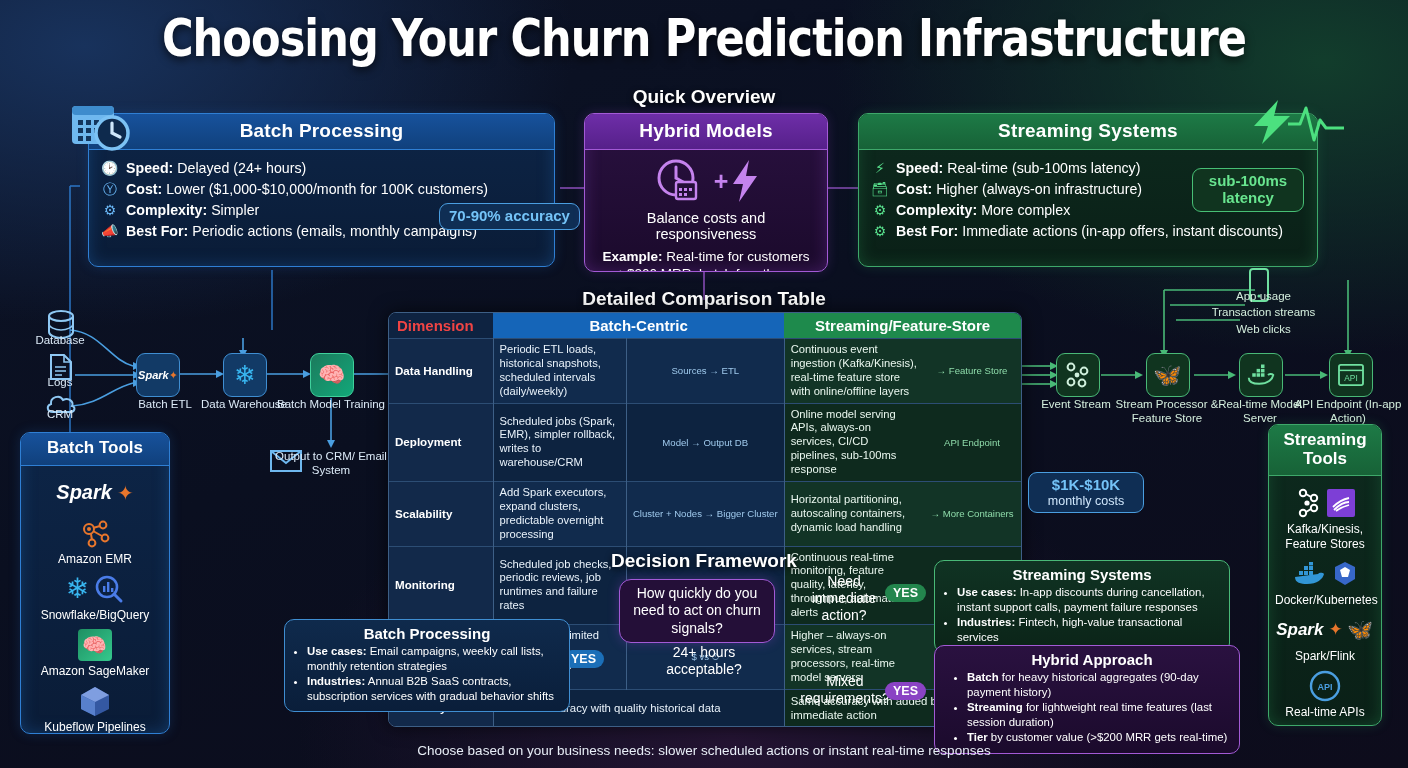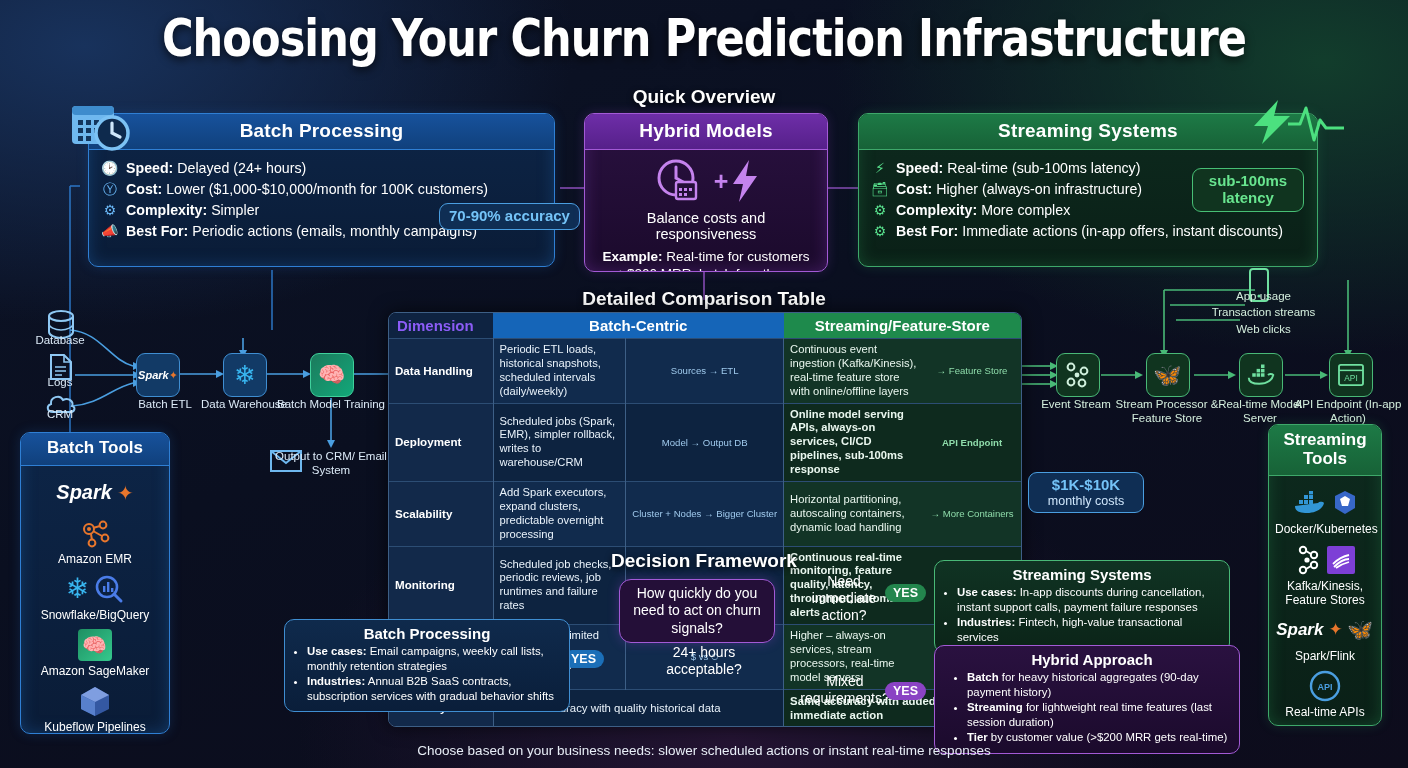--- a/index.html
+++ b/index.html
@@ -61,31 +61,31 @@
   }
   .badge.b-blue{background:#0f2e54;border:1.5px solid #4a9ee0;color:#74c3f7;}
   .badge.b-green{background:#10341f;border:1.5px solid #47bf75;color:#68e58f;}
   .badge small{display:block;font-size:12.5px;font-weight:normal;color:#cfe6fb;}
 
   
   #cmp-table{position:absolute;left:388px;top:312px;width:632px;border-radius:8px;overflow:hidden;
     border:1.4px solid #3d5f86;box-shadow:0 0 18px rgba(0,0,0,.6);}
   #cmp-table table{border-collapse:collapse;width:100%;}
   #cmp-table th{font-size:15px;font-weight:bold;padding:4px 6px;}
-  #cmp-table th.h-dim{background:#0e2341;color:#8b5cf6;text-align:left;padding-left:8px;width:90px;}
+  #cmp-table th.h-dim{background:#0e2341;color:#ef4444;text-align:left;padding-left:8px;width:90px;}
   #cmp-table th.h-batch{background:#1565b8;color:#fff;}
   #cmp-table th.h-stream{background:#1e8a4c;color:#fff;}
   #cmp-table td{vertical-align:middle;font-size:11.2px;line-height:1.24;padding:4px 6px;}
   #cmp-table td.dim{font-weight:bold;font-size:11.6px;background:#12294a;color:#fff;
      border-right:1px solid #3d5f86;white-space:nowrap;}
   #cmp-table tr.r0 td.bt,#cmp-table tr.r0 td.bd2{background:#112b4d;}
   #cmp-table tr.r1 td.bt,#cmp-table tr.r1 td.bd2{background:#0d2340;}
   #cmp-table td.bt{color:#eaf3fb;border-right:1px solid #3d5f86;}
   #cmp-table tr.r0 td.st,#cmp-table tr.r0 td.sd{background:#123426;}
-  #cmp-table tr.r1 td.st,#cmp-table tr.r1 td.sd{background:#0e2a1e;font-weight:bold;}
+  #cmp-table tr.r1 td.st,#cmp-table tr.r1 td.sd{background:#0e2a1e;}
   #cmp-table td.st{color:#eaf7ef;}
   #cmp-table tr td{border-top:1px solid #2c4d74;}
   #cmp-table td.mini{font-size:9.6px;line-height:1.15;text-align:center;white-space:nowrap;width:86px;color:#9fc9ec;}
   #cmp-table td.mini.g{color:#8fdcab;}
   #cmp-table tr.acc td{font-size:11.4px;}
   #cmp-table tr.acc td.bt b{color:#7fc6ff;}
 
   
   .node{position:absolute;width:42px;height:42px;border-radius:9px;
     display:flex;align-items:center;justify-content:center;}
@@ -562,57 +562,57 @@
         <div class="tl">Kubeflow Pipelines</div>
       </div>
     </div>
   </div>
 
   <div class="panel green" style="left:1268px;top:424px;width:112px;height:300px;">
     <div class="ph" style="background:linear-gradient(180deg,#1d7a46,#176237);border-bottom:1.4px solid #3ea86a;">Streaming Tools</div>
     <div class="pb">
       <div class="tool">
         <div class="glyphs">
+          <svg width="26" height="30" viewBox="0 0 26 30">
+              <g stroke="#fff" stroke-width="2" fill="none">
+                <circle cx="7" cy="5" r="3.2"></circle>
+                <circle cx="7" cy="25" r="3.2"></circle>
+                <circle cx="18" cy="10" r="3.2"></circle>
+                <circle cx="18" cy="20" r="3.2"></circle>
+                <path d="M10 6 L15 9 M10 24 L15 21"></path>
+              </g>
+              <circle cx="11" cy="15" r="2.6" fill="#fff"></circle>
+            </svg>
+          <div style="width:28px;height:28px;background:#7d3fd6;display:flex;align-items:center;justify-content:center;border-radius:2px;">
+            <svg width="20" height="20" viewBox="0 0 20 20">
+                <path d="M2 14 C7 9 13 6 18 5 M3 17 C8 12 14 9 18 9 M5 18 C9 15 14 13 18 12" stroke="#fff" stroke-width="1.8" fill="none"></path>
+              </svg>
+          </div>
+        </div>
+        <div class="tl">Kafka/Kinesis, Feature Stores</div>
+      </div>
+      <div class="tool">
+        <div class="glyphs">
           <svg width="34" height="24" viewBox="0 0 34 24">
               <g fill="#3296d6">
                 <rect x="6" y="9" width="4" height="4"></rect>
                 <rect x="11" y="9" width="4" height="4"></rect>
                 <rect x="16" y="9" width="4" height="4"></rect>
                 <rect x="11" y="4" width="4" height="4"></rect>
                 <rect x="16" y="4" width="4" height="4"></rect>
                 <rect x="16" y="0" width="4" height="3.4"></rect>
               </g>
               <path d="M2 15 C2 21 8 22 14 22 C24 22 30 17 31 12 C29 10 26 11 25 12" fill="#3296d6"></path>
             </svg>
           <svg width="26" height="26" viewBox="0 0 26 26">
               <polygon points="13,1 23,6 23,18 13,24 3,18 3,6" fill="#3767c8"></polygon>
               <polygon points="13,6 18,9 16,16 10,16 8,9" fill="#fff"></polygon>
             </svg>
         </div>
         <div class="tl">Docker/Kubernetes</div>
-      </div>
-      <div class="tool">
-        <div class="glyphs">
-          <svg width="26" height="30" viewBox="0 0 26 30">
-              <g stroke="#fff" stroke-width="2" fill="none">
-                <circle cx="7" cy="5" r="3.2"></circle>
-                <circle cx="7" cy="25" r="3.2"></circle>
-                <circle cx="18" cy="10" r="3.2"></circle>
-                <circle cx="18" cy="20" r="3.2"></circle>
-                <path d="M10 6 L15 9 M10 24 L15 21"></path>
-              </g>
-              <circle cx="11" cy="15" r="2.6" fill="#fff"></circle>
-            </svg>
-          <div style="width:28px;height:28px;background:#7d3fd6;display:flex;align-items:center;justify-content:center;border-radius:2px;">
-            <svg width="20" height="20" viewBox="0 0 20 20">
-                <path d="M2 14 C7 9 13 6 18 5 M3 17 C8 12 14 9 18 9 M5 18 C9 15 14 13 18 12" stroke="#fff" stroke-width="1.8" fill="none"></path>
-              </svg>
-          </div>
-        </div>
-        <div class="tl">Kafka/Kinesis, Feature Stores</div>
       </div>
       <div class="tool">
         <div class="glyphs">
           <span style="font-size:17px;color:#fff;font-style:italic;font-weight:bold;">Spark</span>
             <span style="font-size:17px;color:#e8762c;">✦</span>
           <span style="font-size:21px;">🦋</span>
         </div>
         <div class="tl">Spark/Flink</div>
       </div>
       <div class="tool">

